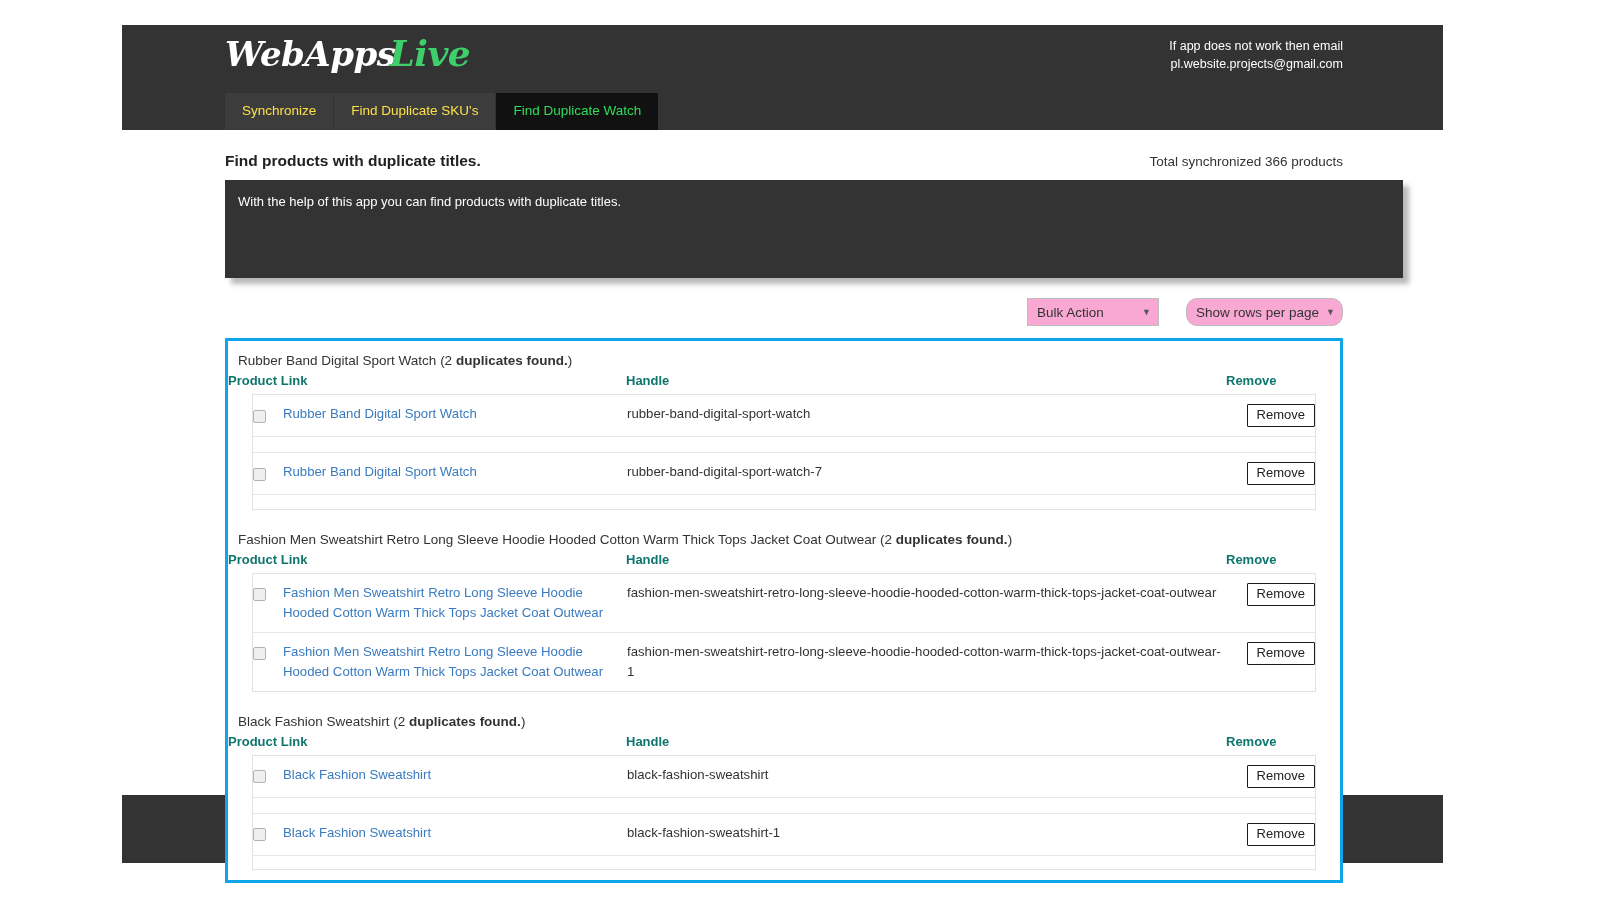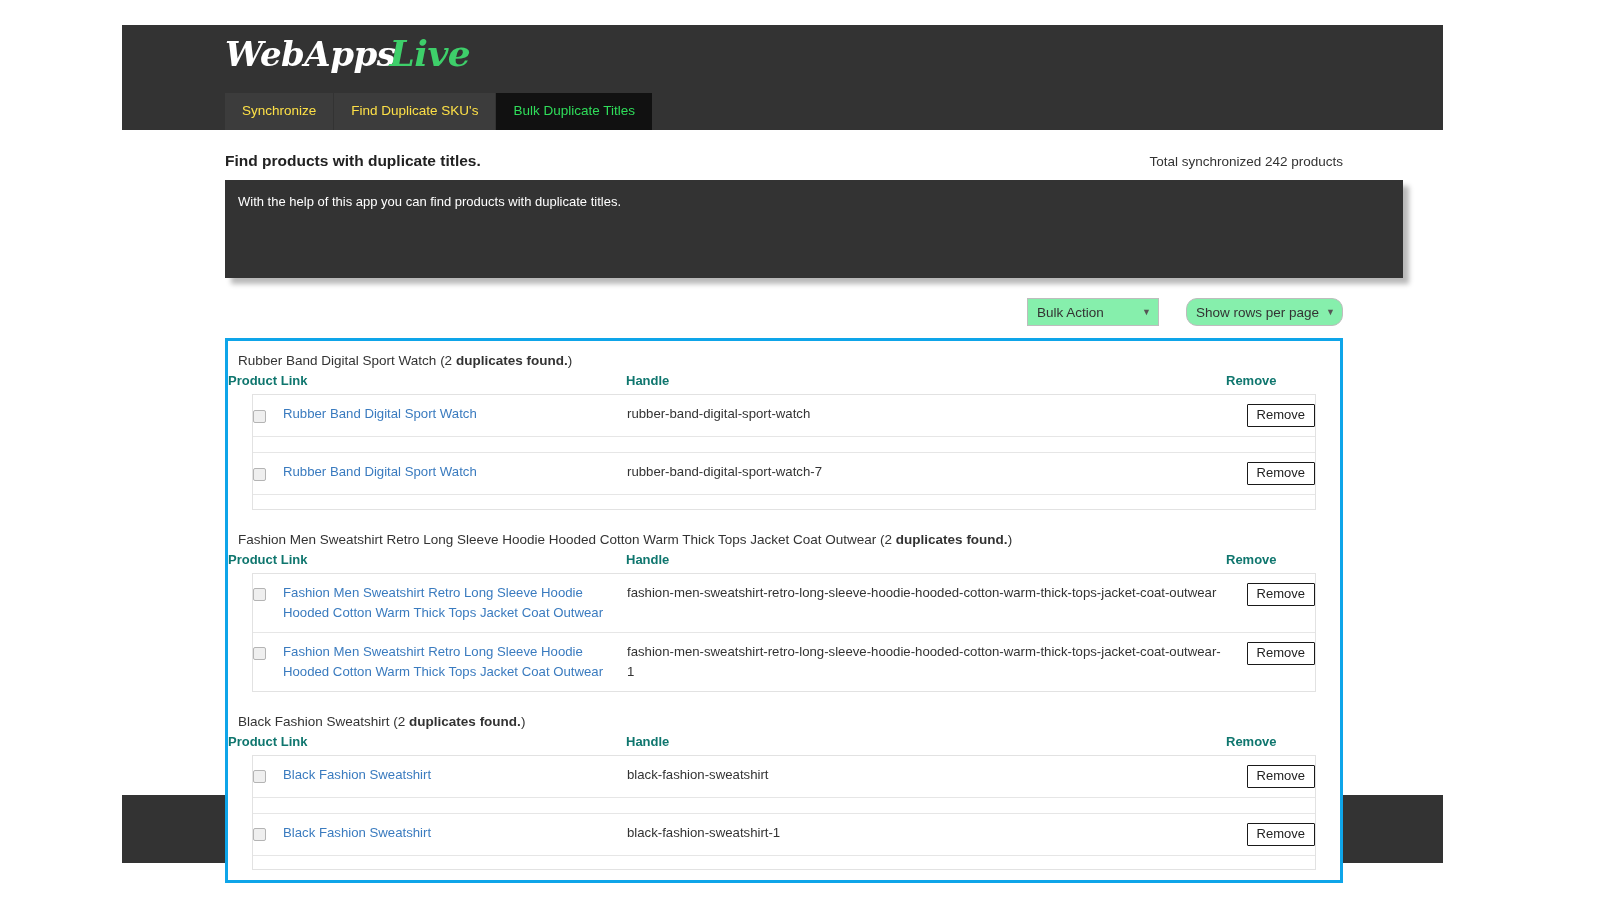--- a/index.html
+++ b/index.html
@@ -119,21 +119,21 @@
     margin: 20px 100px 0 103px;
     display: flex;
     justify-content: flex-end;
     gap: 27px;
   }
   .select-box {
     position: relative;
     display: inline-flex;
     align-items: center;
     border: 1px solid #bdbdbd;
-    background: #86efac;
+    background: #f9a8d4;
     height: 28px;
     font-size: 13.5px;
     color: #333333;
     padding: 0 22px 0 9px;
     cursor: pointer;
     min-width: 132px;
     font-family: "Liberation Sans", sans-serif;
   }
   .select-box.wide { min-width: 157px; border-radius: 11px; }
   .select-caret {
@@ -249,33 +249,37 @@
 <body>
 
 <div class="page">
   <div class="shell">
 
     <div class="header">
       <div class="logo">
         <span class="lg-web">WebApps</span><span class="lg-live">Live</span>
       </div>
 
+      <div class="contact-block">
+        <div>If app does not work then email</div>
+        <div>pl.website.projects@gmail.com</div>
+      </div>
 
       <div class="tabs">
         <div class="tab">Synchronize</div>
         <div class="tab">Find Duplicate SKU's</div>
-        <div class="tab active">Bulk Duplicate Titles</div>
+        <div class="tab active">Find Duplicate Watch</div>
       </div>
     </div>
 
     <div class="body-area">
 
       <div class="title-row">
         <div class="page-title">Find products with duplicate titles.</div>
-        <div class="total-synced">Total synchronized 242 products</div>
+        <div class="total-synced">Total synchronized 366 products</div>
       </div>
 
       <div class="info-wrap">
         <div class="info-box">
           <span>With the help of this app you can find products with duplicate titles.</span>
         </div>
       </div>
 
       <div class="controls-row">
         <div class="select-box">

